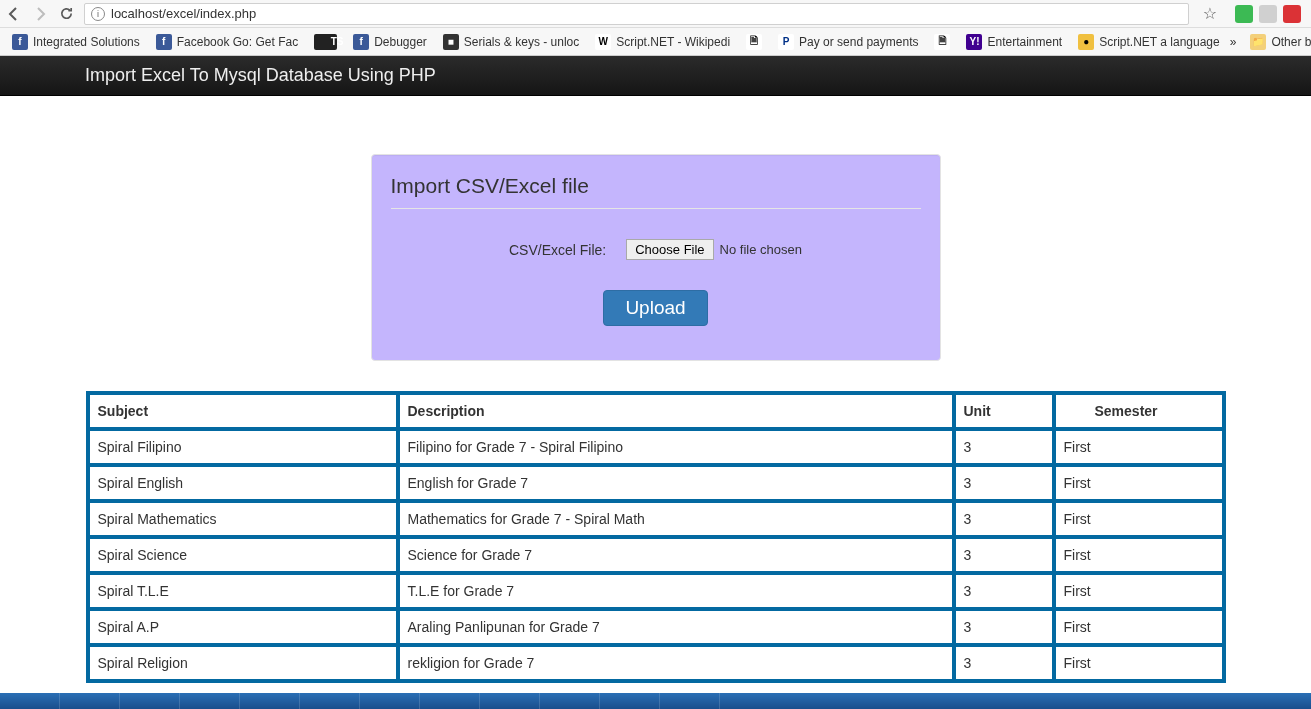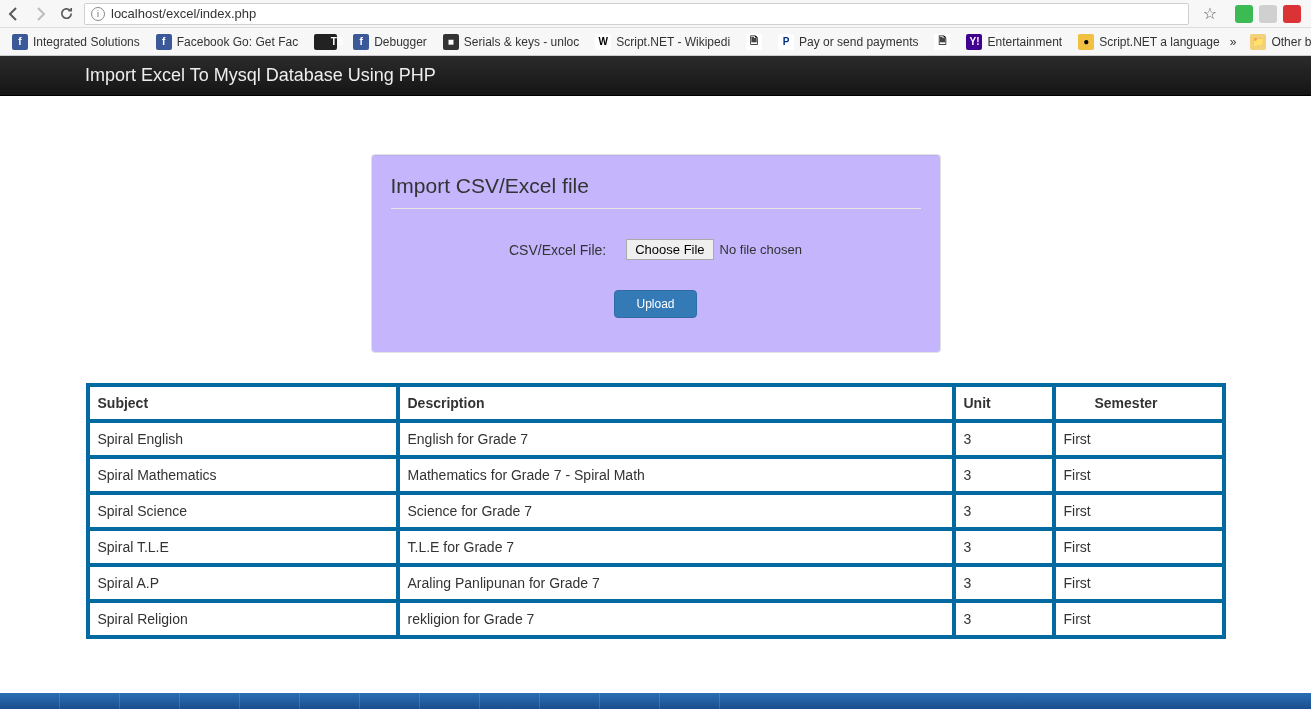--- a/index.html
+++ b/index.html
@@ -31,21 +31,21 @@
   .container { width: 1170px; max-width: 100%; margin: 0 auto; padding: 0 15px; }
   .well { background: #c4b5fd; border: 1px solid #e3e3e3; border-radius: 4px; padding: 19px; margin: 58px auto 30px auto; width: 570px; box-shadow: inset 0 1px 1px rgba(0,0,0,.05);}
   .well h3 { font-size: 21px; font-weight: 500; color: #333; margin-bottom: 10px; }
   .well hr { border: none; border-top: 1px solid #e5e5e5; margin: 10px 0 30px 0; }
   .form-row { display: flex; align-items: center; justify-content: center; gap: 20px; margin-bottom: 30px; }
   .form-label { color: #333; }
   .file-input { display: flex; align-items: center; gap: 6px; }
   .choose-btn { background: #efefef; border: 1px solid #a9a9a9; padding: 2px 8px; font-size: 13px; cursor: pointer; font-family: Arial; }
   .file-status { font-size: 13px; color: #333; }
   .upload-row { display:flex; justify-content:center; margin-bottom:15px;}
-  .btn-primary { background: #337ab7; border: 1px solid #2e6da4; color: #fff; padding: 6px 21px; font-size: 12px; border-radius: 4px; cursor: pointer; }
+  .btn-primary { background: #337ab7; border: 1px solid #2e6da4; color: #fff; padding: 6px 21px; font-size: 19px; border-radius: 4px; cursor: pointer; }
 
   
   .table { width: 100%; border-collapse: collapse; border: 1px solid #ddd; margin-top: 20px; }
   .table th, .table td { border: 4px solid #0369a1; padding: 8px; text-align: left; vertical-align: top; }
   .table th { font-weight: 700; background: #fff; }
   .table td { color: #333; }
 
   
   .taskbar { position: fixed; bottom: 0; left: 0; right: 0; height: 16px; background: linear-gradient(#2a6fb5,#1a4e8c); display:flex; align-items:center;}
   .tb-item { width: 60px; height: 100%; border-right: 1px solid rgba(255,255,255,.15); }
@@ -161,20 +161,26 @@
     <thead>
       <tr id="thead-row">
           <th style="width: 310px;">Subject</th>
           <th>Description</th>
           <th style="width: 100px;">Unit</th>
           <th style="width: 170px; padding-left: 39px;">Semester</th>
         </tr>
     </thead>
     <tbody id="tbody">
         <tr>
+          <td>Spiral Filipino</td>
+          <td>Filipino for Grade 7 - Spiral Filipino</td>
+          <td>3</td>
+          <td>First</td>
+        </tr>
+        <tr>
           <td>Spiral English</td>
           <td>English for Grade 7</td>
           <td>3</td>
           <td>First</td>
         </tr>
         <tr>
           <td>Spiral Mathematics</td>
           <td>Mathematics for Grade 7 - Spiral Math</td>
           <td>3</td>
           <td>First</td>

